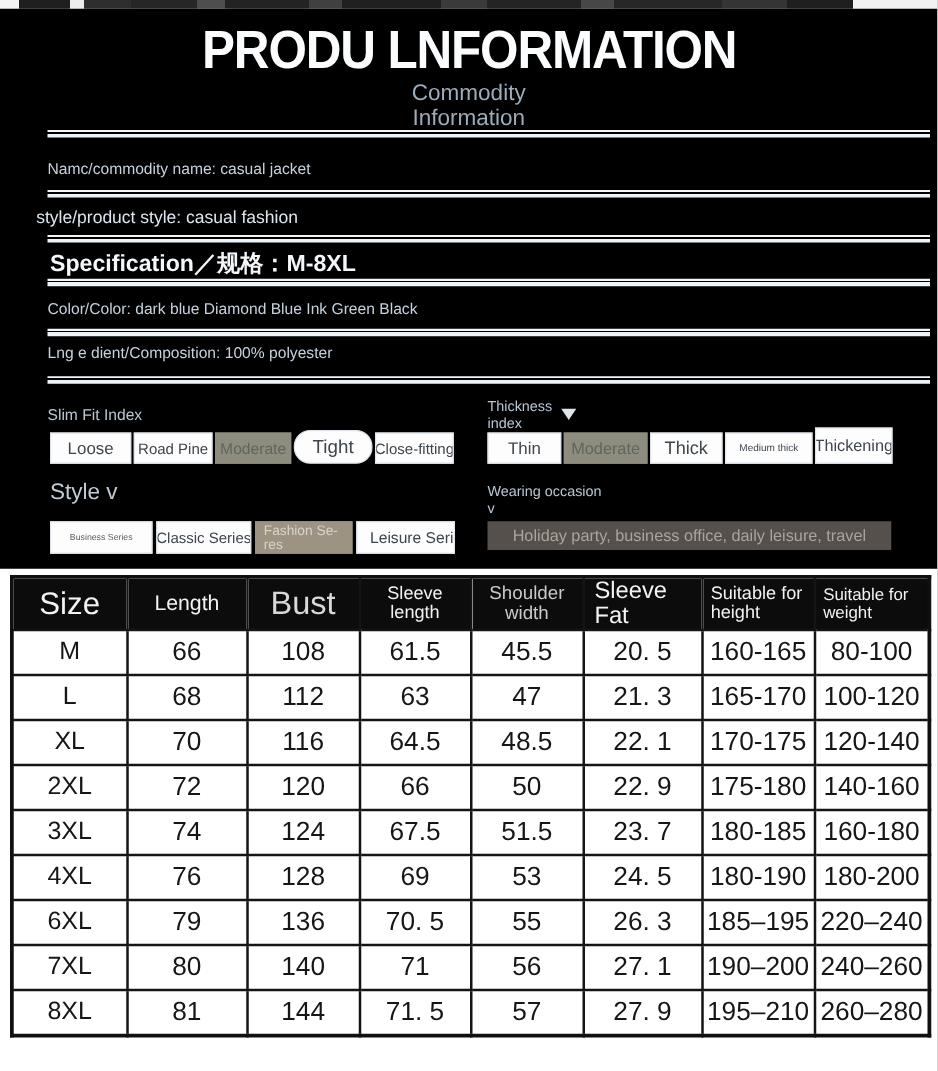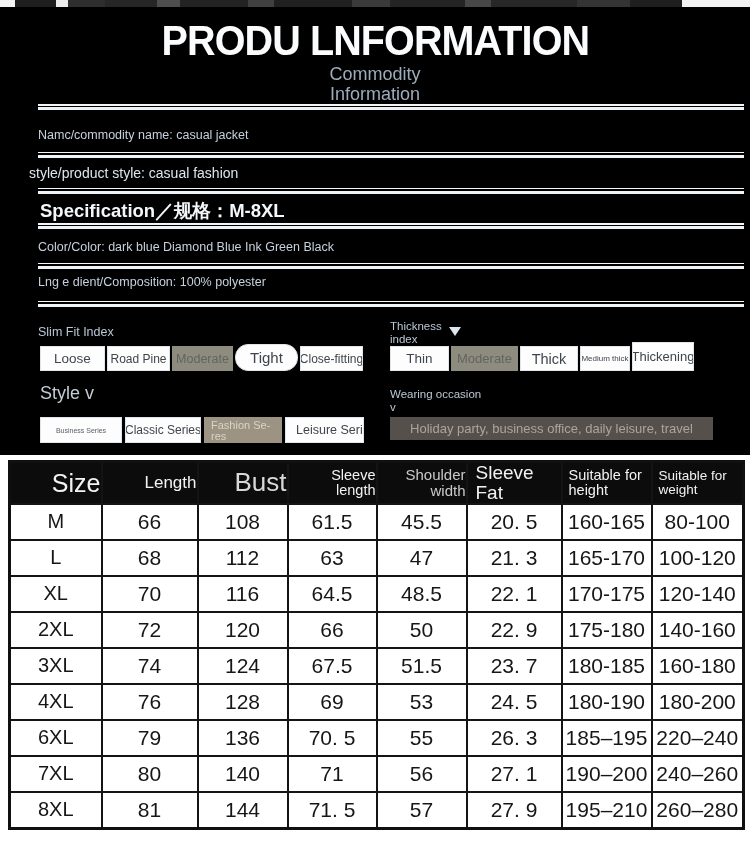--- a/index.html
+++ b/index.html
@@ -52,42 +52,42 @@
   .grp-slim .opt:nth-of-type(1){width:65px;font-size:13.5px;}
   .grp-slim .opt:nth-of-type(2){width:63px;font-size:12px;}
   .grp-slim .opt:nth-of-type(3){width:61px;font-size:12.5px;}
   .grp-slim .opt:nth-of-type(4){width:63px;font-size:15px;height:27px;border-radius:13px;}
   .grp-slim .opt:nth-of-type(5){width:63px;font-size:12px;}
 
   .grp-thick{left:390px;top:339px;}
   .grp-thick .opt:nth-of-type(1){width:59px;font-size:13.5px;}
   .grp-thick .opt:nth-of-type(2){width:67px;font-size:13px;}
   .grp-thick .opt:nth-of-type(3){width:58px;font-size:14.5px;}
-  .grp-thick .opt:nth-of-type(4){width:50px;font-size:8px;}
+  .grp-thick .opt:nth-of-type(4){width:70px;font-size:8px;}
   .grp-thick .opt:nth-of-type(5){width:62px;font-size:13px;height:29px;}
 
   .grp-style{left:40px;top:410px;gap:3px;height:26px;}
   .grp-style .opt{height:26px;}
   .grp-style .opt:nth-of-type(1){width:82px;font-size:7px;color:#5a6067;}
   .grp-style .opt:nth-of-type(2){width:76px;font-size:12px;}
   .grp-style .opt:nth-of-type(3){width:78px;font-size:11px;line-height:11px;
       white-space:normal;text-align:left;align-items:flex-start;padding:2px 0 0 6px;justify-content:flex-end;}
   .grp-style .opt:nth-of-type(4){width:79px;font-size:12.5px;justify-content:flex-start;padding-left:10px;}
   .grp-style .opt.selected{background:#9c9383;border-color:#9c9383;color:#d9d4c9;}
 
   .occasion-bar{position:absolute;left:390px;top:410px;width:323px;height:23px;
       background:#55504b;color:#aba49b;font-size:13px;display:flex;
       align-items:center;justify-content:center;white-space:nowrap;}
 
   
   .size-table{position:absolute;left:8px;top:460px;width:734px;border-collapse:collapse;
       table-layout:fixed;border:3px solid #101010;}
   .size-table th,.size-table td{border:2px solid #141414;padding:0;overflow:hidden;}
   .size-table thead th{background:#0c0c0c;color:#f2f2f2;height:37px;font-weight:400;
-      vertical-align:middle;text-align:right;}
+      vertical-align:middle;text-align:center;}
   .size-table thead th .l1,.size-table thead th .l2{line-height:1.05;}
   .size-table thead th:nth-of-type(1){font-size:25px;}
   .size-table thead th:nth-of-type(2){font-size:17px;}
   .size-table thead th:nth-of-type(3){font-size:26px;color:#d8d8d8;}
   .size-table thead th:nth-of-type(4){font-size:14.5px;}
   .size-table thead th:nth-of-type(5){font-size:15px;color:#c9c9c9;}
   .size-table thead th:nth-of-type(6){font-size:19px;text-align:left;padding-left:8px;}
   .size-table thead th:nth-of-type(7){font-size:14.5px;text-align:left;padding-left:6px;}
   .size-table thead th:nth-of-type(8){font-size:13.5px;text-align:left;padding-left:6px;}
   .size-table tbody td{height:34px;background:#ffffff;color:#161616;font-size:21px;

